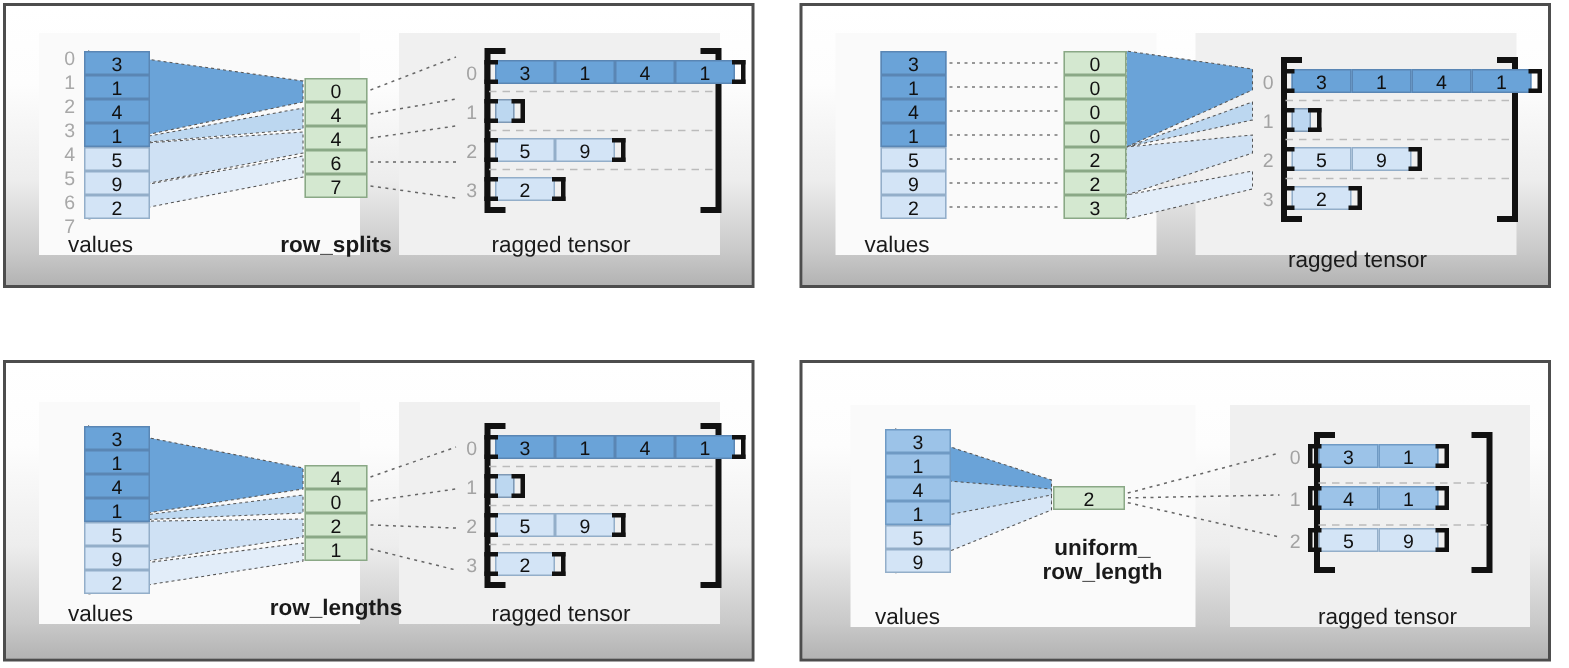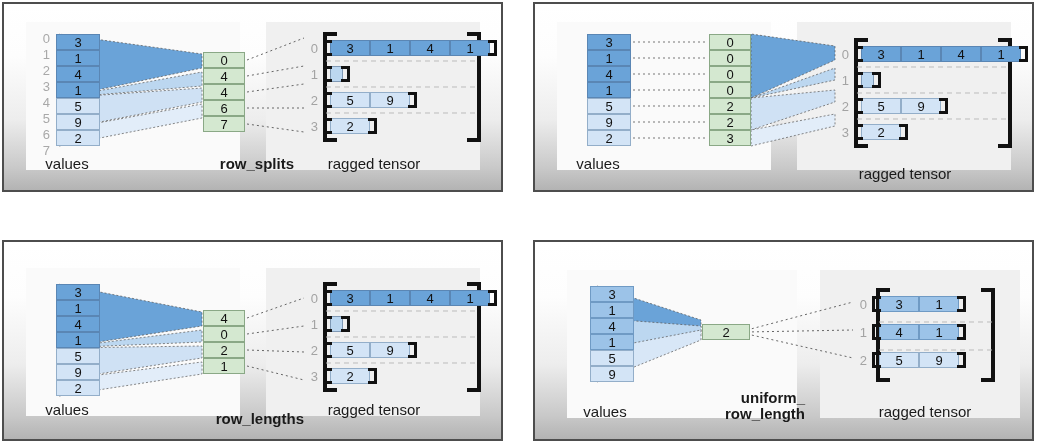--- a/index.html
+++ b/index.html
@@ -24,21 +24,21 @@
   .cell.dark{background:#6aa3d8;border-color:#5a86b4;}
   .cell.mid{background:#9cc3e8;border-color:#6f9ac4;}
   .cell.light{background:#d3e4f6;border-color:#93aec9;}
   .cell.green{background:#d4e8d0;border-color:#8aa886;width:42px;}
 
   .idxcol{position:absolute;display:flex;flex-direction:column;}
   .idx{height:16px;display:flex;align-items:center;justify-content:flex-end;
     font-size:13px;color:#a8a8a8;line-height:1;width:14px;}
 
   .caption{position:absolute;font-size:15px;color:#1a1a1a;text-align:center;white-space:pre-line;line-height:1.05;}
-  .caption.bold{font-weight:bold;text-align:right;}
+  .caption.bold{font-weight:bold;}
 
   .rt{position:absolute;}
   .rtrow{position:absolute;display:flex;align-items:center;height:20px;}
   .rtidx{font-size:13px;color:#a3a3a3;width:14px;text-align:right;margin-right:5px;line-height:1;}
   .brk{position:relative;display:flex;align-items:center;padding:0 7px;}
   .brk::before,.brk::after{content:"";position:absolute;top:0;bottom:0;width:6px;
     border:3px solid #111;}
   .brk::before{left:0;border-right:none;}
   .brk::after{right:0;border-left:none;}
   .rcell{box-sizing:border-box;border:1px solid #7f99b5;height:16px;width:40px;
@@ -259,21 +259,21 @@
     </div>
 
     <div class="vcol" style="left:199px;top:68px;">
       <div class="cell green">4</div>
       <div class="cell green">0</div>
       <div class="cell green">2</div>
       <div class="cell green">1</div>
     </div>
 
     <div class="caption" style="left:28px;top:160px;width:70px;">values</div>
-    <div class="caption bold" style="left:140px;top:169px;width:160px;">row_lengths</div>
+    <div class="caption bold" style="left:140px;top:156px;width:160px;">row_lengths</div>
     <div class="caption" style="left:300px;top:160px;width:140px;">ragged tensor</div>
 
     <div class="rt" style="left:300px;top:36px;">
       <svg class="ovl" width="180" height="120">
         <path d="M33,6 L21,6 L21,112 L33,112" stroke="#111" stroke-width="4" fill="none"></path>
         <path d="M163,6 L175,6 L175,112 L163,112" stroke="#111" stroke-width="4" fill="none"></path>
         <g stroke="#bbb" stroke-width="1" stroke-dasharray="5 4">
           <path d="M22,33 L174,33"></path>
             <path d="M22,59 L174,59"></path>
             <path d="M22,85 L174,85"></path>
@@ -332,21 +332,21 @@
       <div class="cell mid">1</div>
       <div class="cell light">5</div>
       <div class="cell light">9</div>
     </div>
 
     <div class="vcol" style="left:167px;top:82px;">
       <div class="cell green" style="width:48px;">2</div>
     </div>
 
     <div class="caption" style="left:30px;top:162px;width:80px;">values</div>
-    <div class="caption bold" style="left:130px;top:148px;width:140px;">uniform_
+    <div class="caption bold" style="left:130px;top:116px;width:140px;">uniform_
 row_length</div>
     <div class="caption" style="left:320px;top:162px;width:140px;">ragged tensor</div>
 
     <div class="rt" style="left:318px;top:40px;">
       <svg class="ovl" width="160" height="110">
         <path d="M37,8 L25,8 L25,98 L37,98" stroke="#111" stroke-width="4" fill="none"></path>
         <path d="M128,8 L140,8 L140,98 L128,98" stroke="#111" stroke-width="4" fill="none"></path>
         <g stroke="#bbb" stroke-width="1" stroke-dasharray="5 4">
           <path d="M26,40 L139,40"></path>
             <path d="M26,68 L139,68"></path>

